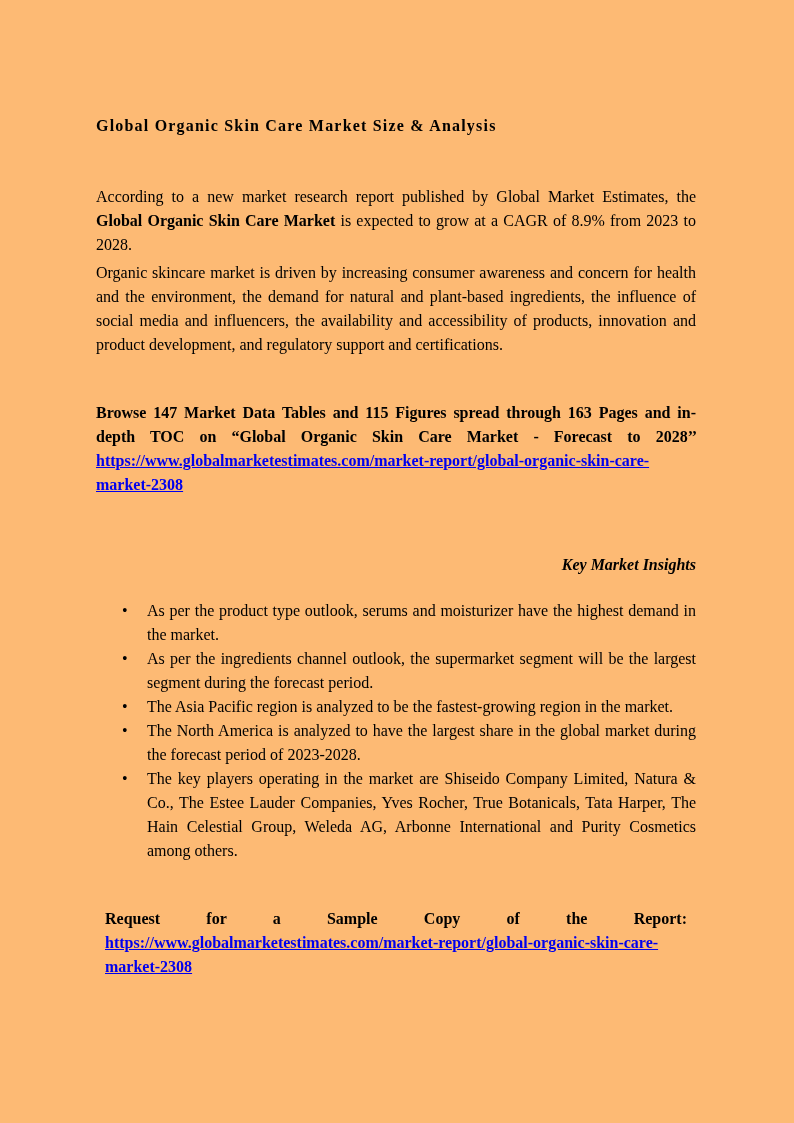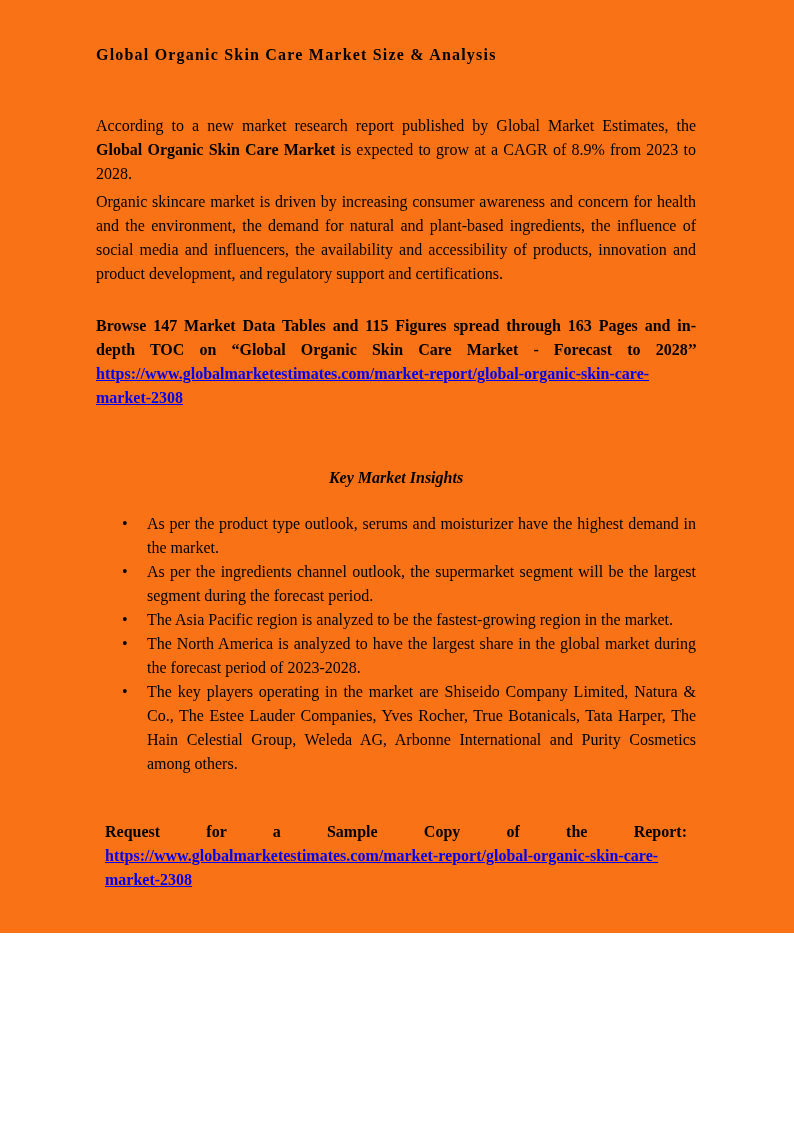--- a/index.html
+++ b/index.html
@@ -2,46 +2,46 @@
 <html><head>
 <meta charset="utf-8">
 <style>
   html, body {
     margin: 0;
     padding: 0;
     background: #ffffff;
   }
   .page {
     width: 794px;
-    height: 933px;
+    height: 1123px;
     box-sizing: border-box;
-    padding: 43px 98px 40px 96px;
-    background: #f97316;
+    padding: 114px 98px 40px 96px;
+    background: #fdba74;
     font-family: "Liberation Serif", "DejaVu Serif", serif;
     font-size: 16px;
     line-height: 24px;
     color: #000000;
     text-align: justify;
     overflow: hidden;
   }
   .doc-title {
     font-size: 16px;
     font-weight: bold;
     letter-spacing: 1.2px;
     text-align: left;
     margin: 0 0 47px 0;
   }
   p { margin: 0; }
   .intro-paragraph   { margin-bottom: 4px; }
-  .drivers-paragraph { margin-bottom: 28px; }
+  .drivers-paragraph { margin-bottom: 44px; }
   .browse-paragraph  { margin-bottom: 56px; font-weight: bold; margin-top: 17px; }
   .insights-heading {
     font-weight: bold;
     font-style: italic;
-    text-align: center;
+    text-align: right;
     margin: 0 0 22px 0;
   }
   ul.insights-list {
     margin: 0 0 44px 0;
     padding: 0 0 0 51px;
     list-style: none;
   }
   ul.insights-list li {
     position: relative;
     text-align: justify;

